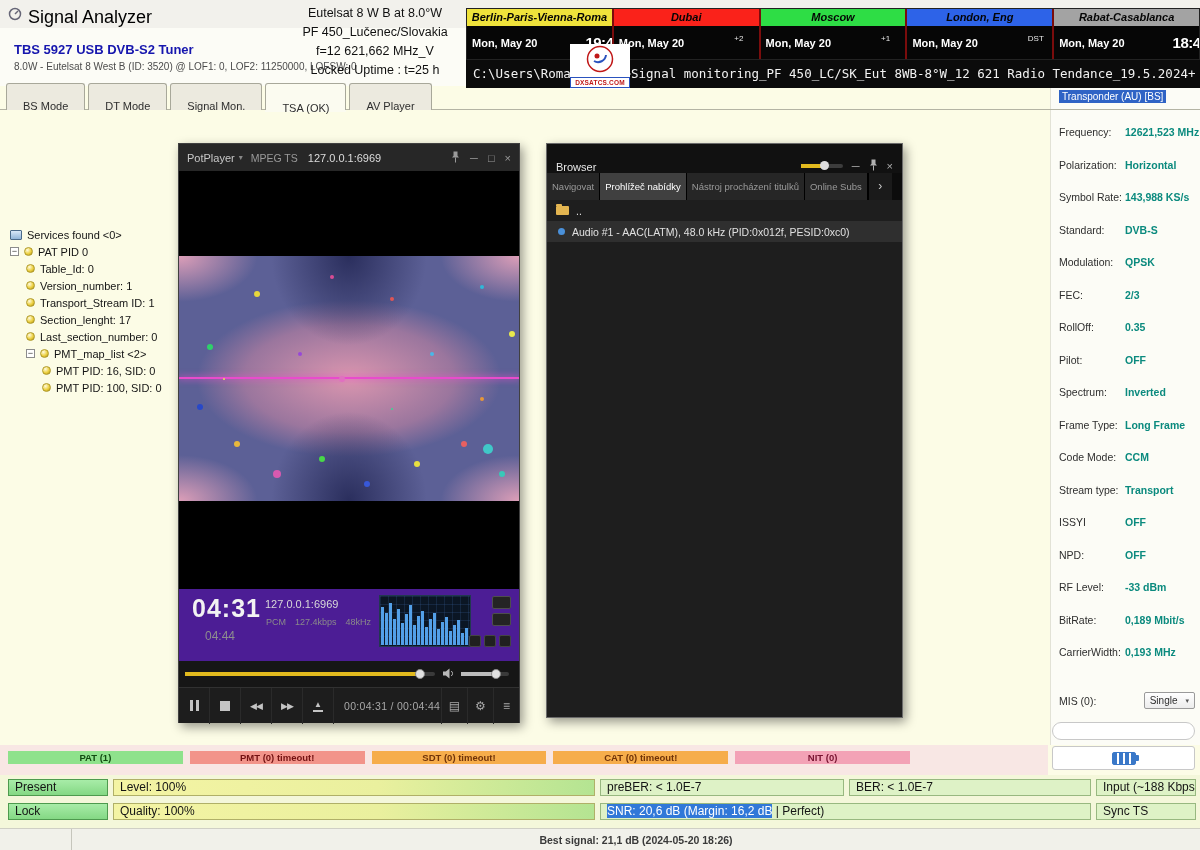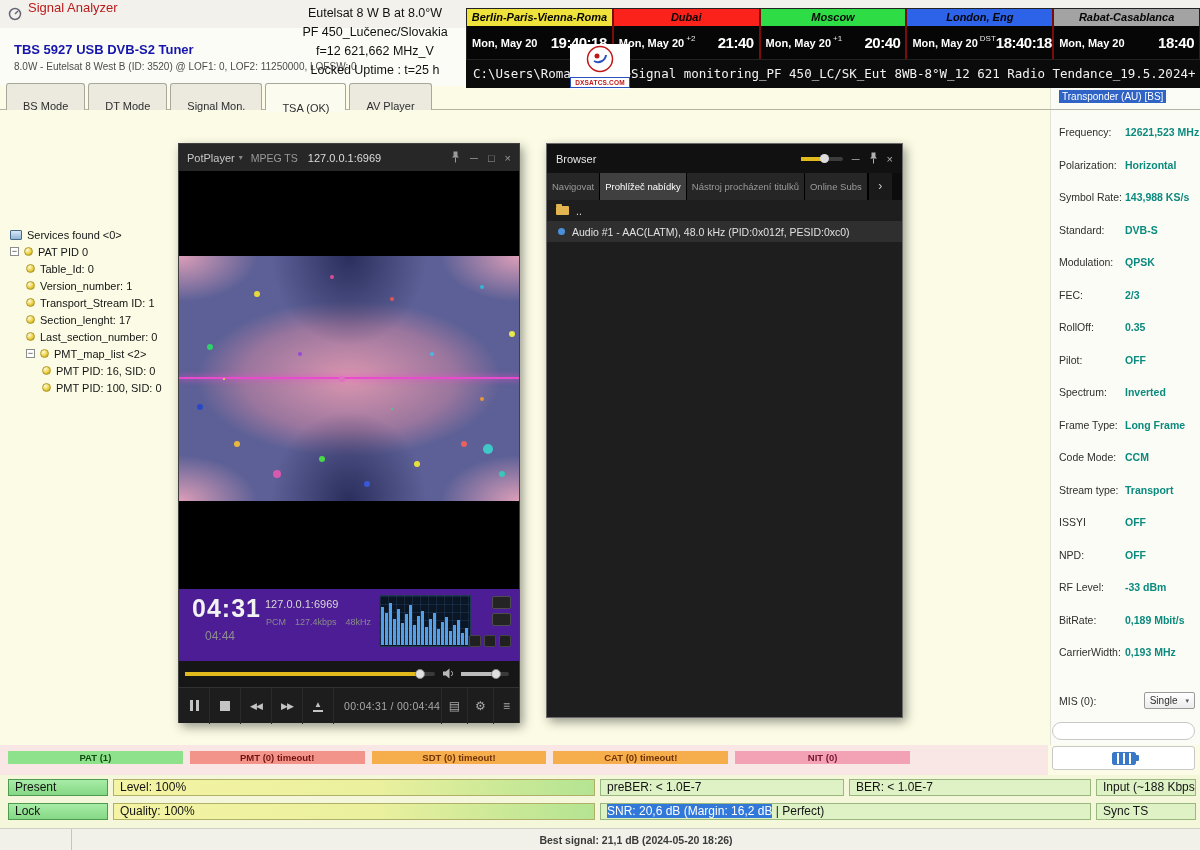--- a/index.html
+++ b/index.html
@@ -2,32 +2,32 @@
 <html><head>
 <meta charset="utf-8">
 <style>
 *{margin:0;padding:0;box-sizing:border-box;}
 html,body{width:1200px;height:850px;}
 body{position:relative;font-family:"Liberation Sans",sans-serif;background:#fcfce6;overflow:hidden;font-size:12px;}
 
 
 #titlebar{position:absolute;left:0;top:0;width:1200px;height:28px;background:#f2f1ec;}
 #app-icon{position:absolute;left:8px;top:7px;}
-#window-title{position:absolute;left:28px;top:0;font-size:13px;color:#b91c1c;}
+#window-title{position:absolute;left:28px;top:7px;font-size:18px;color:#000000;}
 #topwhite{position:absolute;left:0;top:28px;width:1200px;height:58px;background:#fcfcf6;}
 
 
 #headerinfo{position:absolute;left:285px;top:4px;width:180px;text-align:center;font-size:12.5px;color:#101010;line-height:19px;z-index:3;}
 
 
 #clocks{position:absolute;left:466px;top:8px;width:734px;height:52px;display:flex;border:1px solid #222;background:#000;z-index:2;}
 .clock{flex:1;display:flex;flex-direction:column;border-right:2px solid #7a0c0c;overflow:hidden;}
 .clock:last-child{border-right:none;}
 .clock-h{height:17px;font-size:11px;font-weight:bold;font-style:italic;color:#050505;text-align:center;line-height:17px;white-space:nowrap;}
-.clock-b{flex:1;background:#060606;color:#fff;display:flex;align-items:center;padding:0 5px;}
+.clock-b{flex:1;background:#060606;color:#fff;display:flex;align-items:center;padding:0 5px;gap:48px;}
 .clock-date{font-size:11px;font-weight:bold;white-space:nowrap;}
 .clock-off{font-size:8px;color:#e8e8e8;margin-left:2px;position:relative;top:-4px;}
 .clock-time{font-size:15px;font-weight:bold;margin-left:auto;white-space:nowrap;letter-spacing:-0.5px;}
 
 
 #terminal{position:absolute;left:466px;top:60px;width:734px;height:28px;background:#0b0b0b;color:#f2f2f2;font-family:"DejaVu Sans Mono",monospace;font-size:12.5px;line-height:28px;padding-left:7px;white-space:nowrap;overflow:hidden;z-index:1;}
 
 
 #logo{position:absolute;left:570px;top:44px;width:60px;text-align:center;z-index:4;background:#fff;padding:1px 0;}
 #logo-text{font-size:6.5px;font-weight:bold;color:#c01818;border:1px solid #2a52be;background:#fff;margin-top:1px;padding:1px 0;letter-spacing:0.2px;}
@@ -94,21 +94,21 @@
 .pbar{display:inline-block;width:3px;height:11px;background:#c4c4c4;margin:0 1.5px;}
 .stopsq{display:inline-block;width:10px;height:10px;background:#c4c4c4;}
 .ejwrap{display:flex;flex-direction:column;align-items:center;}
 .ejbar{width:10px;height:2px;background:#c4c4c4;margin-top:1px;}
 #ctrl-time{margin-left:10px;font-size:10.5px;color:#a8a8a8;letter-spacing:0.3px;}
 #ctrl-right{margin-left:auto;display:flex;align-items:center;}
 .cbtn{width:26px;height:36px;display:flex;align-items:center;justify-content:center;color:#a8a8a8;font-size:12px;border-left:1px solid #2a2a2a;}
 
 
 #browser{position:absolute;left:546px;top:143px;width:357px;height:575px;background:#1d1d1d;border:1px solid #6a6a6a;box-shadow:3px 4px 10px rgba(0,0,0,.4);z-index:2;}
-#browser-titlebar{position:absolute;left:0;top:0;width:355px;height:29px;background:#111;display:flex;align-items:center;padding:0 9px;color:#e6e6e6;font-size:11px;}
+#browser-titlebar{position:absolute;left:0;top:0;width:355px;height:29px;background:#111;display:flex;align-items:flex-end;padding:0 9px;color:#e6e6e6;font-size:11px;}
 #b-right{margin-left:auto;display:flex;align-items:center;gap:9px;}
 #b-slider{width:42px;height:4px;background:#3c3c3c;border-radius:2px;position:relative;}
 #b-slider-fill{width:55%;height:100%;background:#e2ba1e;}
 #b-slider-knob{position:absolute;left:calc(55% - 4px);top:-3px;width:9px;height:9px;border-radius:50%;background:#ddd;}
 .wicon{color:#b0b0b0;font-size:11px;}
 #browser-tabs{position:absolute;left:0;top:29px;width:355px;height:27px;background:#0c0c0c;display:flex;}
 .btab{padding:0 5px;line-height:27px;font-size:9.5px;color:#9a9a9a;background:#262626;border-right:1px solid #000;white-space:nowrap;overflow:hidden;}
 .btab.active{background:#404040;color:#fff;}
 .btab-more{width:24px;background:#1a1a1a;color:#cacaca;text-align:center;line-height:27px;font-size:12px;border-left:1px solid #000;flex:none;}
 #browser-body{position:absolute;left:0;top:56px;width:355px;bottom:0;background:#1e1e1e;}

